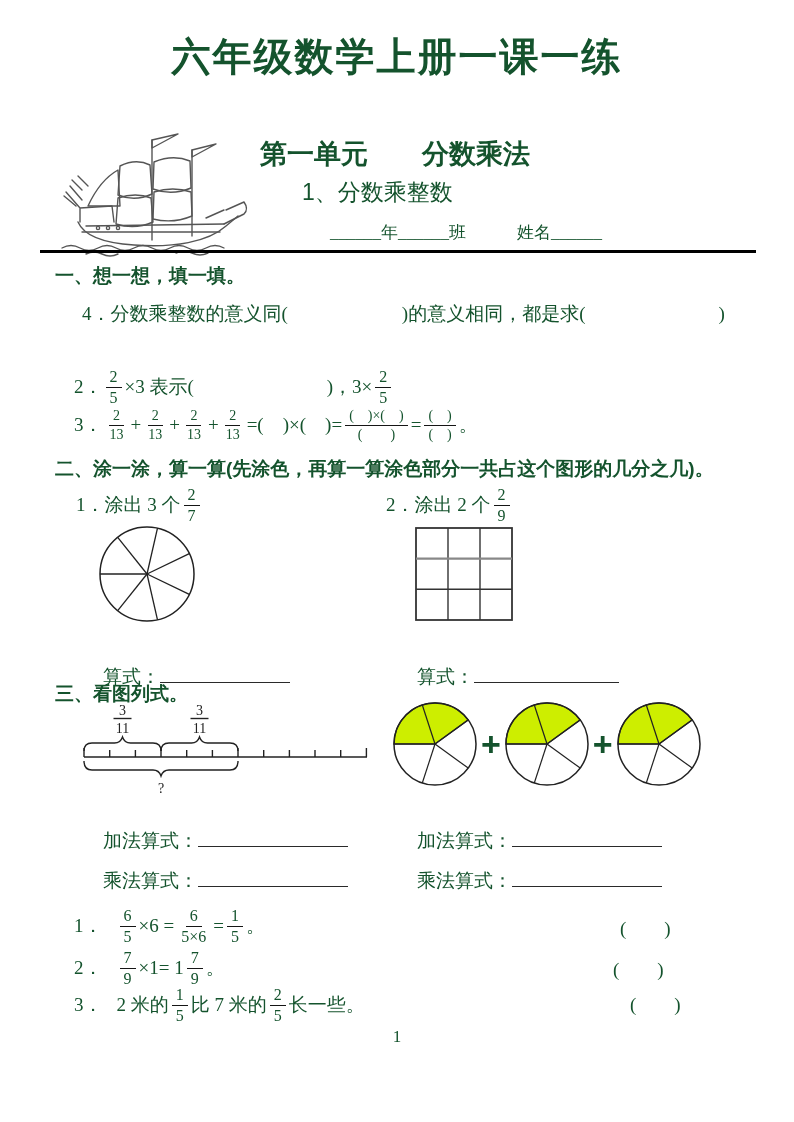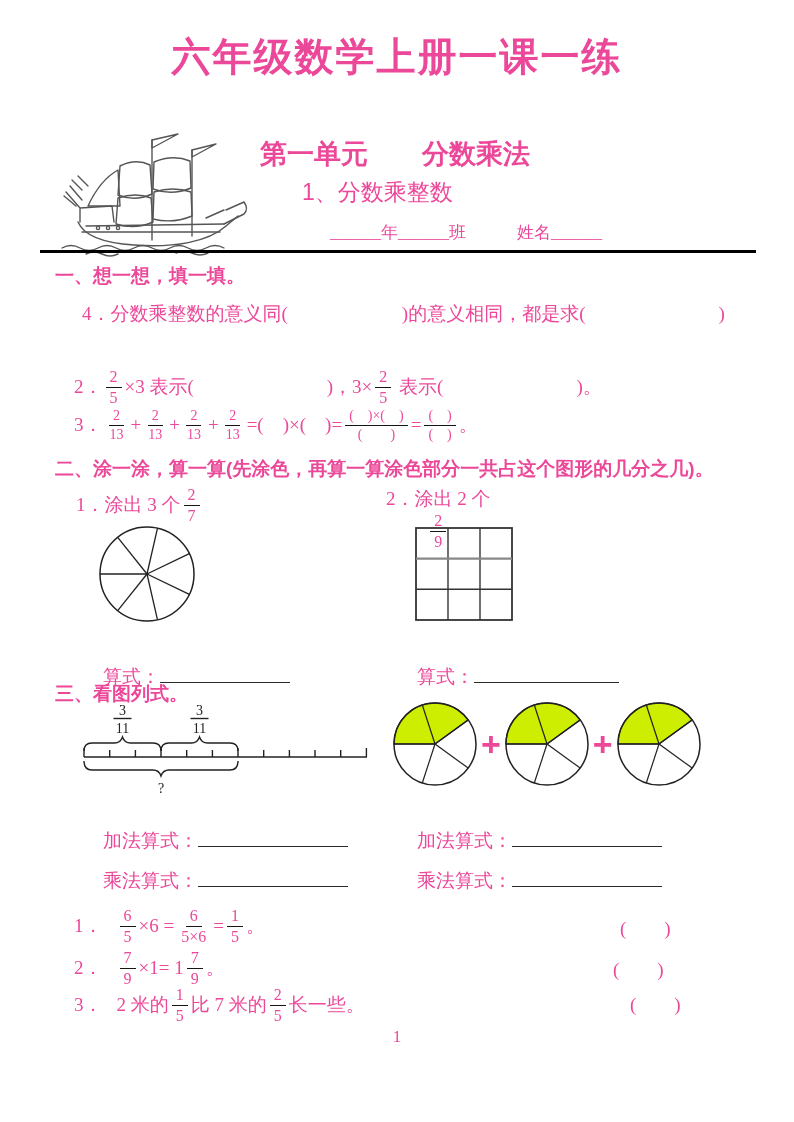--- a/index.html
+++ b/index.html
@@ -1,19 +1,19 @@
 <!DOCTYPE html>
 <html style="--shade: #cdee00;"><head>
 <meta charset="utf-8">
 <style>
   * { margin:0; padding:0; box-sizing:border-box; }
   html,body { background:#e8e8e8; }
   .page {
     position:relative; width:794px; height:1122px; margin:0 auto;
-    background:#ffffff; color:#ec4899; overflow:hidden;
+    background:#ffffff; color:#14532d; overflow:hidden;
     font-family:"Liberation Serif", serif;
   }
   .abs { position:absolute; white-space:pre; }
 
   .doc-title { top:30px; left:0; width:100%; text-align:center;
     font-size:39px; font-weight:bold; letter-spacing:2px;
     font-family:"Liberation Sans", sans-serif; }
   .unit-title { top:136px; left:260px; font-size:27px; font-weight:bold;
     font-family:"Liberation Sans", sans-serif; }
   .lesson-title { top:177px; left:302px; font-size:23px; font-weight:normal;
@@ -88,21 +88,20 @@
   <div class="divider"></div>
 
   <div class="abs sec-h" style="top:263px; left:55px;">一、想一想，填一填。</div>
   <div class="abs body-t" style="top:301px; left:82px;">4．分数乘整数的意义同(　　　　　　)的意义相同，都是求(　　　　　　　)</div>
 
   <div class="abs body-t row" style="top:368px; left:74px;">
     <span>2．</span>
     <span class="fr"><span class="n">2</span><span class="d">5</span></span>
     <span>×3 表示(　　　　　　　)，3×</span>
     <span class="fr"><span class="n">2</span><span class="d">5</span></span>
-    <span> 表示(　　　　　　　)。</span>
   </div>
 
   <div class="abs body-t row" style="top:408px; left:74px;">
     <span>3．</span>
     <span class="fr small"><span class="n">2</span><span class="d">13</span></span>
     <span>+</span>
     <span class="fr small"><span class="n">2</span><span class="d">13</span></span>
     <span>+</span>
     <span class="fr small"><span class="n">2</span><span class="d">13</span></span>
     <span>+</span>
@@ -113,21 +112,21 @@
     <span class="fr small"><span class="n">(　)</span><span class="d">(　)</span></span>
     <span>。</span>
   </div>
 
   <div class="abs sec-h" style="top:456px; left:55px;">二、涂一涂，算一算(先涂色，再算一算涂色部分一共占这个图形的几分之几)。</div>
 
   <div class="abs body-t row" style="top:486px; left:76px;">
     <span>1．涂出 3 个</span>
     <span class="fr"><span class="n">2</span><span class="d">7</span></span>
   </div>
-  <div class="abs body-t row" style="top:486px; left:386px;flex-direction:column;">
+  <div class="abs body-t row" style="top:486px; left:386px;">
     <span>2．涂出 2 个</span>
     <span class="fr"><span class="n">2</span><span class="d">9</span></span>
   </div>
 
   <svg class="abs" style="top:524px; left:97px;" width="100" height="100" viewBox="0 0 100 100">
     <circle class="ink" cx="50" cy="50" r="47" stroke-width="1.5"></circle>
     <g class="ink" stroke-width="1.3">
       <line x1="50" y1="50" x2="3" y2="50"></line>
       <line x1="50" y1="50" x2="20.7" y2="13.3"></line>
       <line x1="50" y1="50" x2="60.5" y2="4.2"></line>

